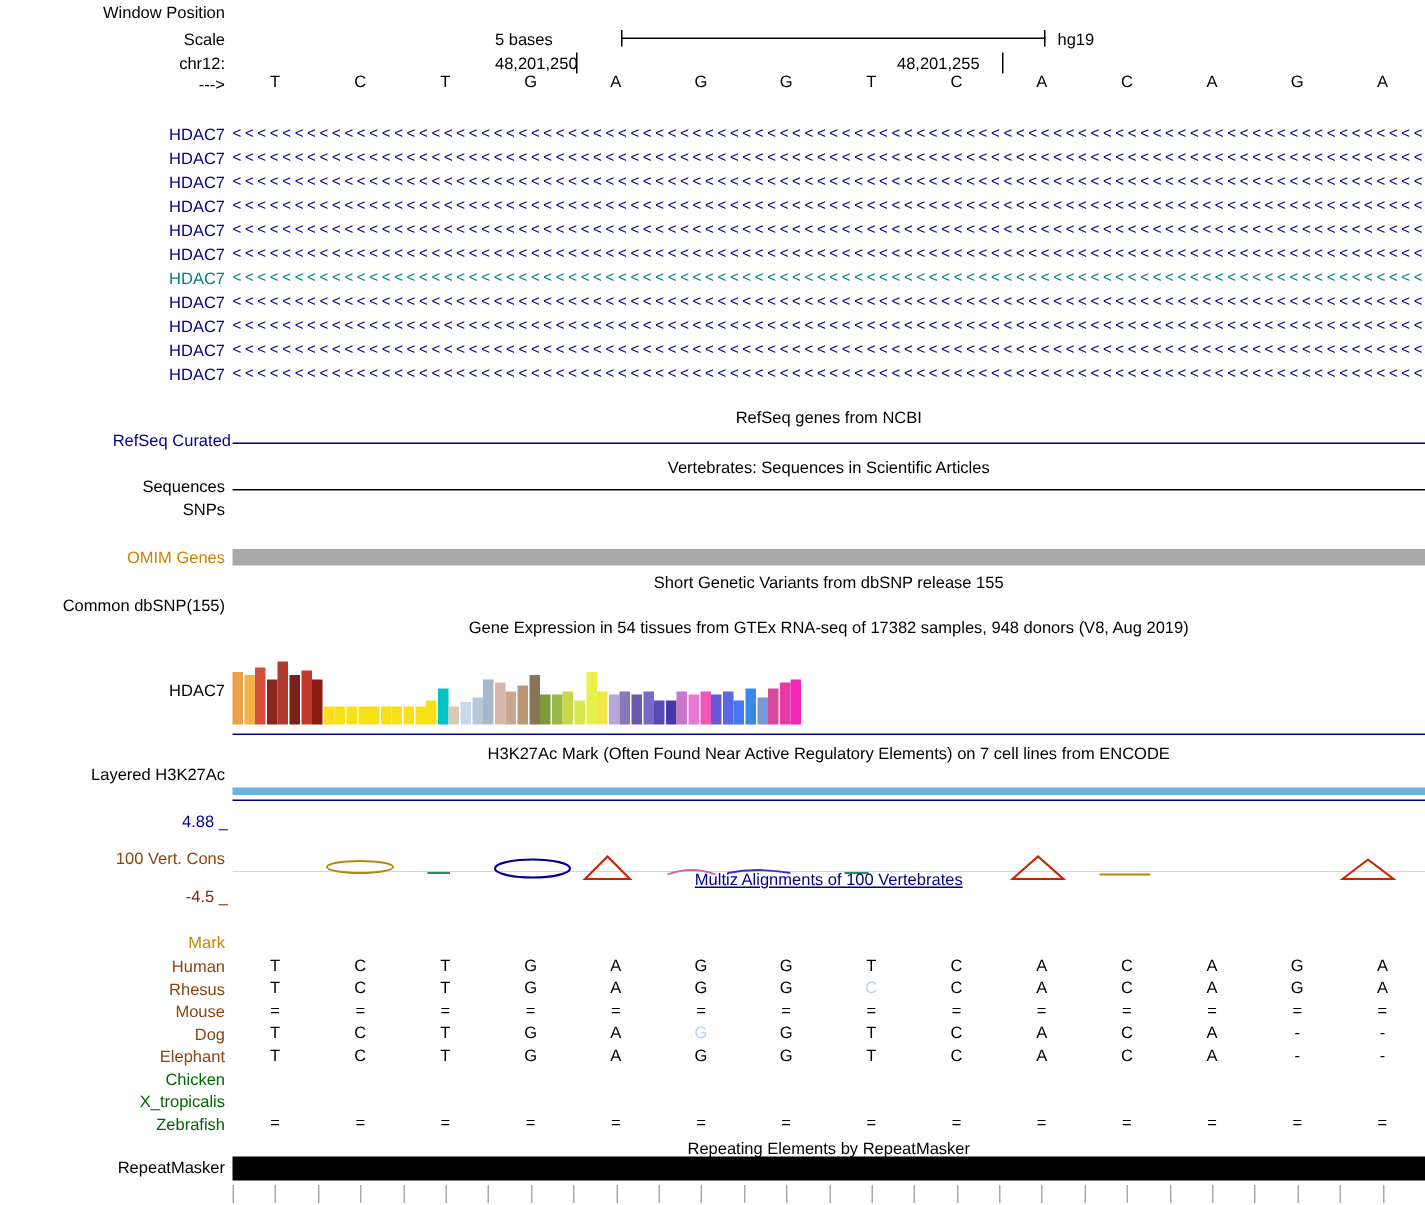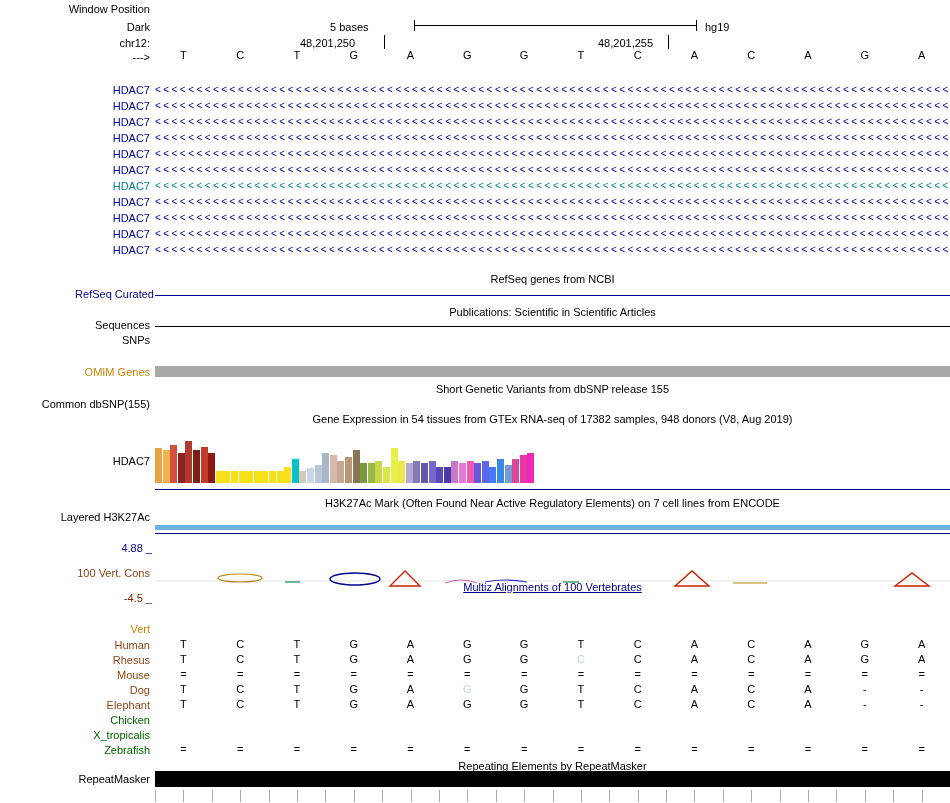--- a/index.html
+++ b/index.html
@@ -192,31 +192,31 @@
   }
   svg { display: block; }
 </style>
 </head>
 <body>
 
 <div class="browser">
 
   <div class="label" style="left:0; top:3px; width:150px;">Window Position</div>
 
-  <div class="label" style="left:0; top:21px; width:150px;">Dark</div>
+  <div class="label" style="left:0; top:21px; width:150px;">Scale</div>
   <div style="position:absolute; left:330px; top:21px; font-size:11px;">5 bases</div>
   <div class="scale-bar" style="left:414px; top:20px; width:283px;">
     <div class="line"></div>
     <div class="tick-l"></div>
     <div class="tick-r"></div>
   </div>
   <div style="position:absolute; left:705px; top:21px; font-size:11px;">hg19</div>
 
   <div class="label" style="left:0; top:37px; width:150px;">chr12:</div>
-  <div style="position:absolute; left:300px; top:37px; font-size:11px;">48,201,250</div>
+  <div style="position:absolute; left:330px; top:37px; font-size:11px;">48,201,250</div>
   <div class="pos-tick" style="left:384px; top:35px;"></div>
   <div style="position:absolute; left:598px; top:37px; font-size:11px;">48,201,255</div>
   <div class="pos-tick" style="left:668px; top:35px;"></div>
 
   <div class="label" style="left:0; top:51px; width:150px;">---&gt;</div>
   <div class="base-row" style="top:49px;" id="seq-row">
       <div class="base-cell" style="left: 28.3929px;">T</div>
       <div class="base-cell" style="left: 85.1786px;">C</div>
       <div class="base-cell" style="left: 141.964px;">T</div>
       <div class="base-cell" style="left: 198.75px;">G</div>
@@ -276,21 +276,21 @@
       <div class="label lbl-blue" style="left: 0px; top: 244px; width: 150px;">HDAC7</div>
       <div class="gene-row" style="top: 242px;">
         <div class="gene-arrows">&lt;&lt;&lt;&lt;&lt;&lt;&lt;&lt;&lt;&lt;&lt;&lt;&lt;&lt;&lt;&lt;&lt;&lt;&lt;&lt;&lt;&lt;&lt;&lt;&lt;&lt;&lt;&lt;&lt;&lt;&lt;&lt;&lt;&lt;&lt;&lt;&lt;&lt;&lt;&lt;&lt;&lt;&lt;&lt;&lt;&lt;&lt;&lt;&lt;&lt;&lt;&lt;&lt;&lt;&lt;&lt;&lt;&lt;&lt;&lt;&lt;&lt;&lt;&lt;&lt;&lt;&lt;&lt;&lt;&lt;&lt;&lt;&lt;&lt;&lt;&lt;&lt;&lt;&lt;&lt;&lt;&lt;&lt;&lt;&lt;&lt;&lt;&lt;&lt;&lt;&lt;&lt;&lt;&lt;&lt;&lt;&lt;&lt;&lt;&lt;&lt;&lt;&lt;&lt;&lt;&lt;&lt;&lt;&lt;&lt;&lt;&lt;&lt;&lt;&lt;&lt;&lt;&lt;&lt;&lt;</div>
       </div>
     </div>
 
   <div class="centered" style="top:273px;">RefSeq genes from NCBI</div>
   <div class="label lbl-blue" style="left:0; top:288px; width:154px;">RefSeq Curated</div>
   <div class="hr-blue" style="top:295px;"></div>
 
-  <div class="centered" style="top:306px;">Publications: Scientific in Scientific Articles</div>
+  <div class="centered" style="top:306px;">Vertebrates: Sequences in Scientific Articles</div>
   <div class="label" style="left:0; top:319px; width:150px;">Sequences</div>
   <div class="hr" style="top:326px;"></div>
   <div class="label" style="left:0; top:334px; width:150px;">SNPs</div>
 
   <div class="label lbl-orange" style="left:0; top:366px; width:150px;">OMIM Genes</div>
   <div class="omim-bar" style="top:366px;"></div>
 
   <div class="centered" style="top:383px;">Short Genetic Variants from dbSNP release 155</div>
   <div class="label" style="left:0; top:398px; width:150px;">Common dbSNP(155)</div>
 
@@ -370,21 +370,21 @@
       <path d="M290 27 q16 -6 32 0" fill="none" stroke="#cc66aa" stroke-width="1.2"></path>
       <path d="M330 26 q20 -4 42 0" fill="none" stroke="#3333cc" stroke-width="1.2"></path>
       <line x1="408" y1="26" x2="424" y2="26" stroke="#2e8b57" stroke-width="1.3"></line>
       <path d="M520 30 L537 15 L554 30 Z" fill="none" stroke="#cc2200" stroke-width="1.4"></path>
       <line x1="578" y1="27" x2="612" y2="27" stroke="#b8860b" stroke-width="1.2"></line>
       <path d="M740 30 L757 17 L774 30 Z" fill="none" stroke="#cc2200" stroke-width="1.4"></path>
     </svg>
   </div>
 
   <div class="centered lbl-blue" style="top:581px;text-decoration:underline;">Multiz Alignments of 100 Vertebrates</div>
-  <div class="label lbl-orange" style="left:0; top:623px; width:150px;">Vert</div>
+  <div class="label lbl-orange" style="left:0; top:623px; width:150px;">Mark</div>
   <div id="multiz">
       <div class="label" style="color: rgb(139, 69, 19); left: 0px; top: 639px; width: 150px;">Human</div>
       <div class="multiz-row" style="top: 638px;">
         <div class="mz-cell" style="left: 28.3929px; color: rgb(0, 0, 0);">T</div>
         <div class="mz-cell" style="left: 85.1786px; color: rgb(0, 0, 0);">C</div>
         <div class="mz-cell" style="left: 141.964px; color: rgb(0, 0, 0);">T</div>
         <div class="mz-cell" style="left: 198.75px; color: rgb(0, 0, 0);">G</div>
         <div class="mz-cell" style="left: 255.536px; color: rgb(0, 0, 0);">A</div>
         <div class="mz-cell" style="left: 312.321px; color: rgb(0, 0, 0);">G</div>
         <div class="mz-cell" style="left: 369.107px; color: rgb(0, 0, 0);">G</div>

